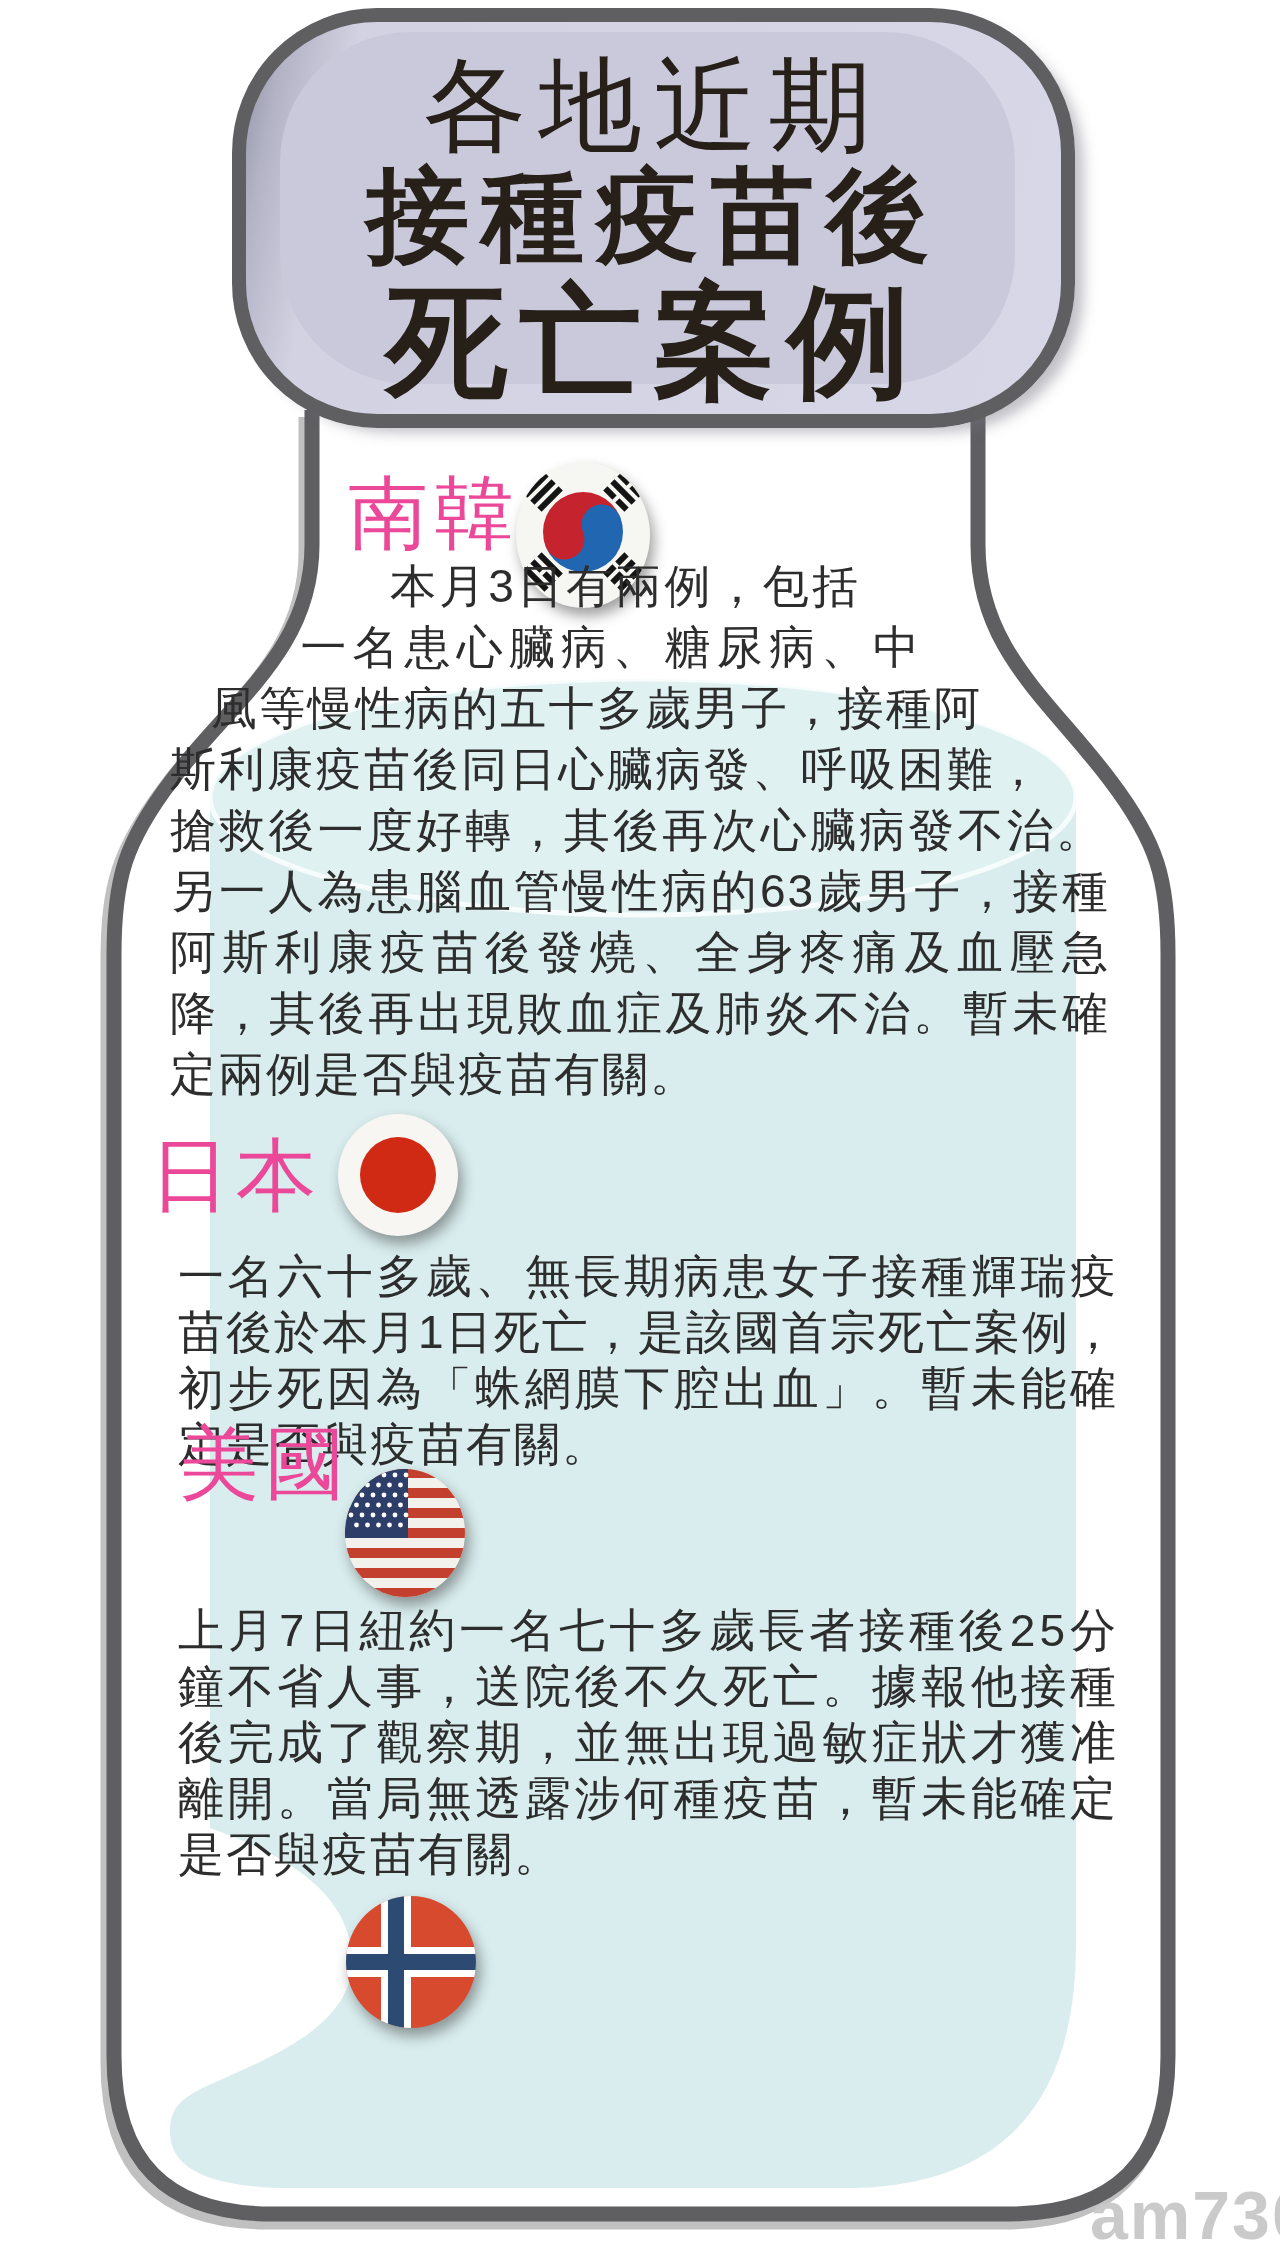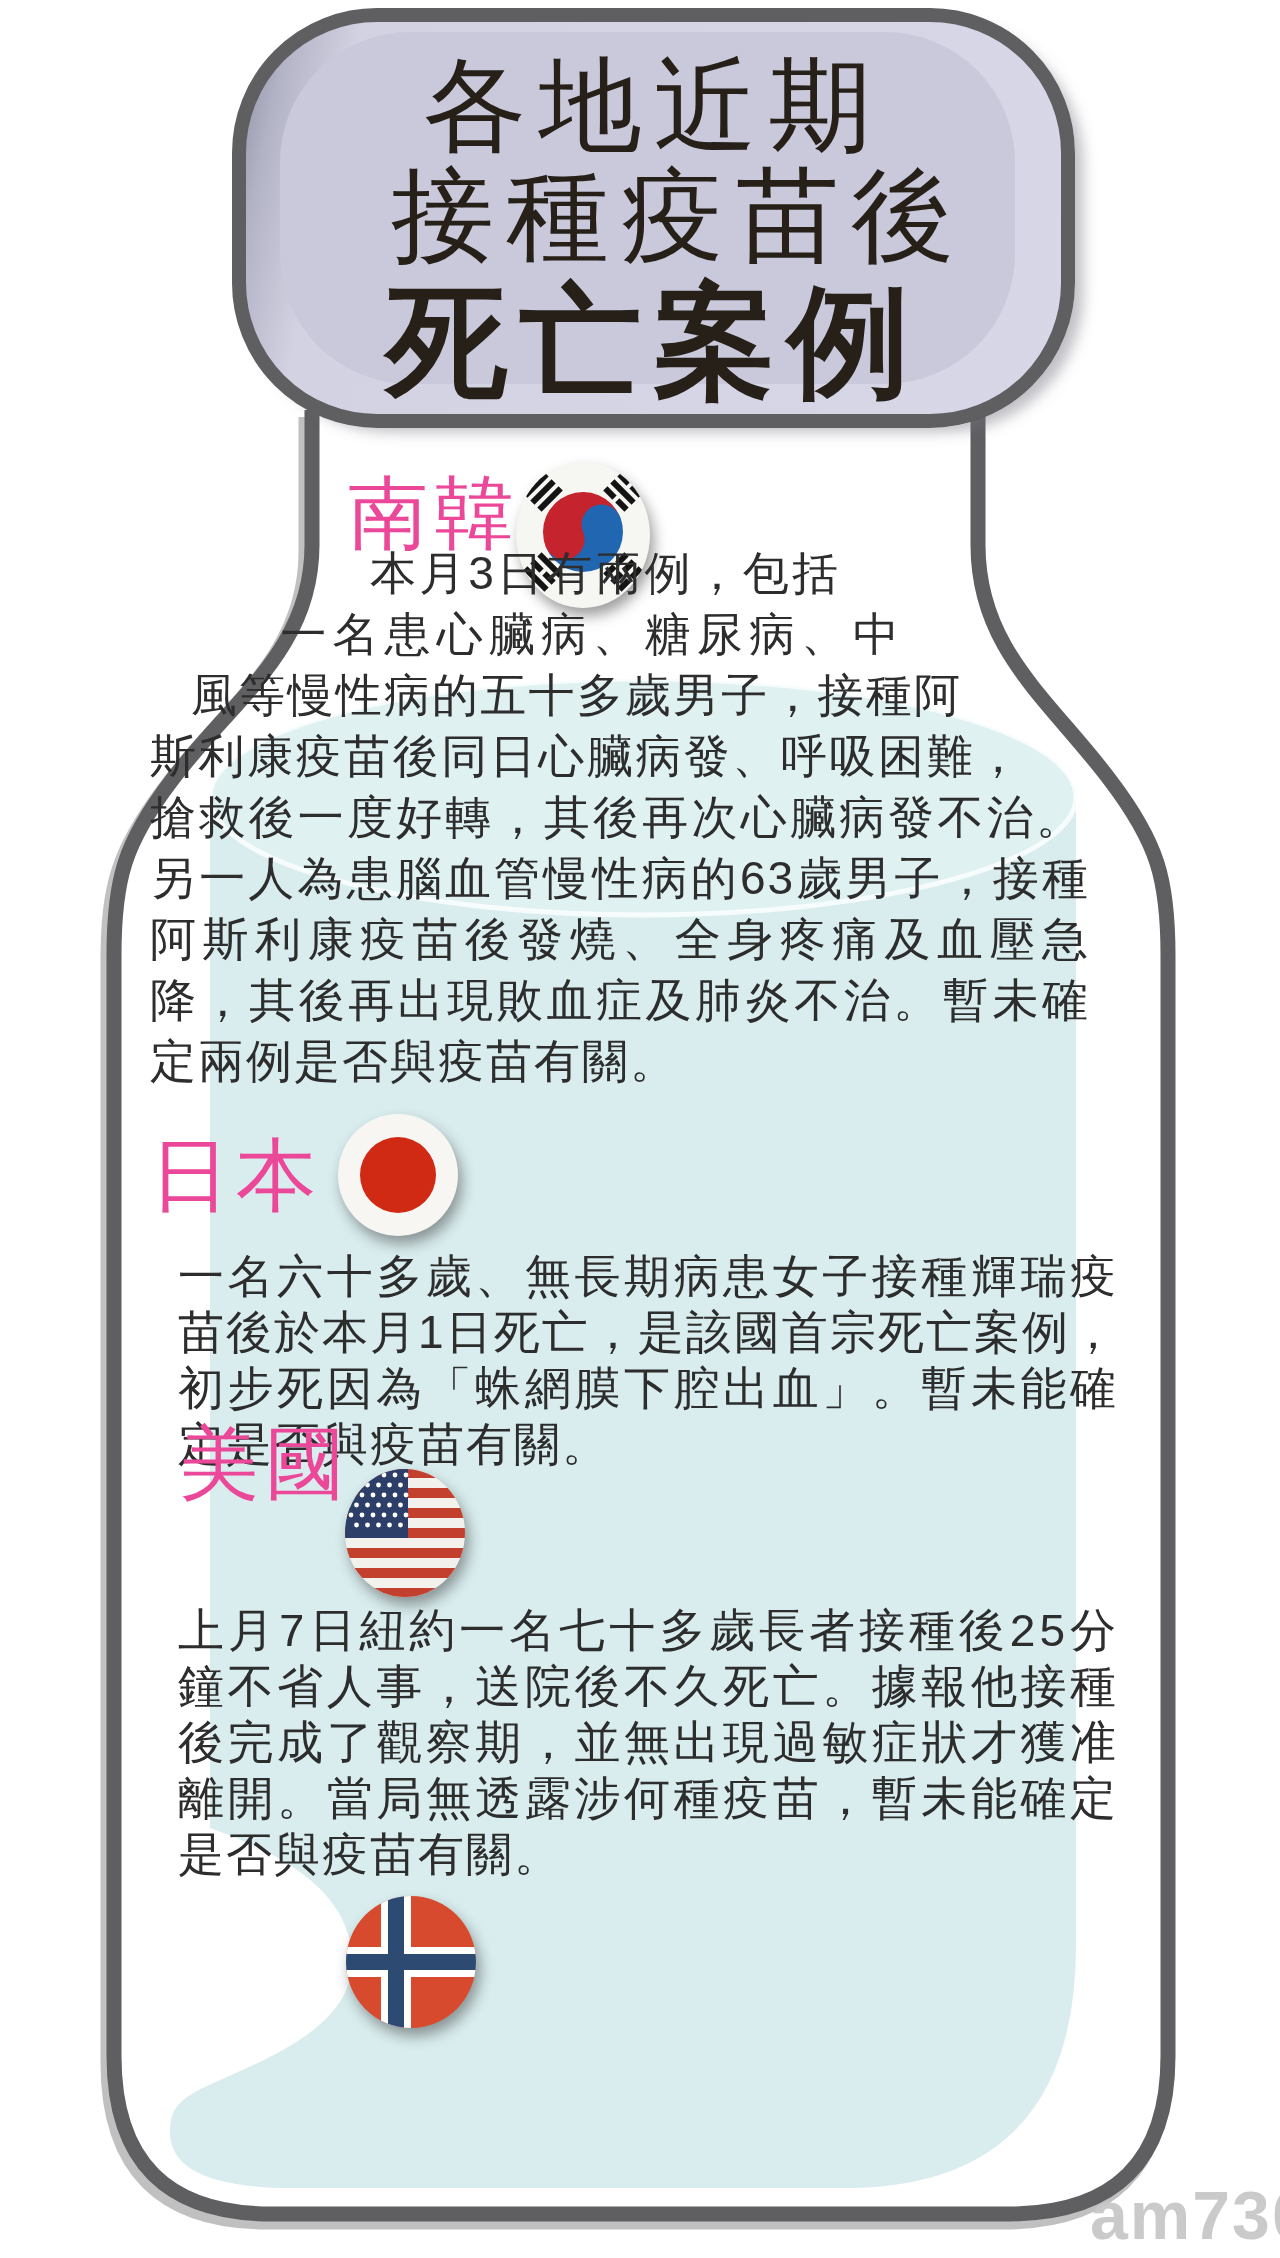--- a/index.html
+++ b/index.html
@@ -15,21 +15,21 @@
     background:linear-gradient(102deg,#8f8fa3 0%,#b3b3c6 5%,#d2d2e2 13%,#d7d7e7 100%);
     box-shadow:14px 10px 14px -6px rgba(110,110,125,.45);
   }
   .cap-inner{
     position:absolute;left:34px;top:10px;right:46px;bottom:30px;
     border-radius:130px;background:#c9c9db;
   }
   .cap-title{position:absolute;left:0;width:100%;text-align:center;color:#262019;
     line-height:1.04;letter-spacing:12px;white-space:nowrap;}
   .cap-title.l1{top:30px;font-size:103px;font-weight:400;}
-  .cap-title.l2{top:140px;font-size:103px;font-weight:400;padding-left:25px;}
+  .cap-title.l2{top:140px;font-size:103px;font-weight:700;}
   .cap-title.l3{top:257px;font-size:122px;font-weight:900;text-align:center;}
   
   .heading{position:absolute;font-size:80px;font-weight:400;color:#ec4899;
     letter-spacing:6px;line-height:1;white-space:nowrap;}
   
   .flag{position:absolute;filter:drop-shadow(4px 8px 7px rgba(40,40,40,.45));}
   .flag svg{display:block;}
   
   .para{position:absolute;left:150px;width:940px;font-size:46px;color:#2d2d2d;
     text-align:justify;text-justify:inter-character;letter-spacing:2px;}
@@ -128,21 +128,21 @@
               <rect x="2" y="-13" width="13" height="6"></rect>
             <rect x="-15" y="-3" width="13" height="6"></rect>
               <rect x="2" y="-3" width="13" height="6"></rect>
             <rect x="-15" y="7" width="13" height="6"></rect>
               <rect x="2" y="7" width="13" height="6"></rect>
           </g>
         </g>
       </g>
     </svg>
   </div>
-  <div class="para para-korea" style="top:543px;">
+  <div class="para para-korea" style="top:556px;margin-left:20px;">
     <div class="float-l"></div>
     <div class="float-r"></div>
     <span>本月3日有兩例，包括一名患心臟病、糖尿病、中風等慢性病的五十多歲男子，接種阿斯利康疫苗後同日心臟病發、呼吸困難，搶救後一度好轉，其後再次心臟病發不治。另一人為患腦血管慢性病的63歲男子，接種阿斯利康疫苗後發燒、全身疼痛及血壓急降，其後再出現敗血症及肺炎不治。暫未確定兩例是否與疫苗有關。</span>
   </div>
 
   <div class="heading" style="left:150px;top:1136px;">日本</div>
   <div class="flag" style="left:336px;top:1112px;">
     <svg width="124" height="126" viewBox="0 0 124 126">
       <ellipse cx="62" cy="63" rx="60" ry="61" fill="#f7f6f3"></ellipse>
       <circle cx="62" cy="63" r="38" fill="#d02a15"></circle>

